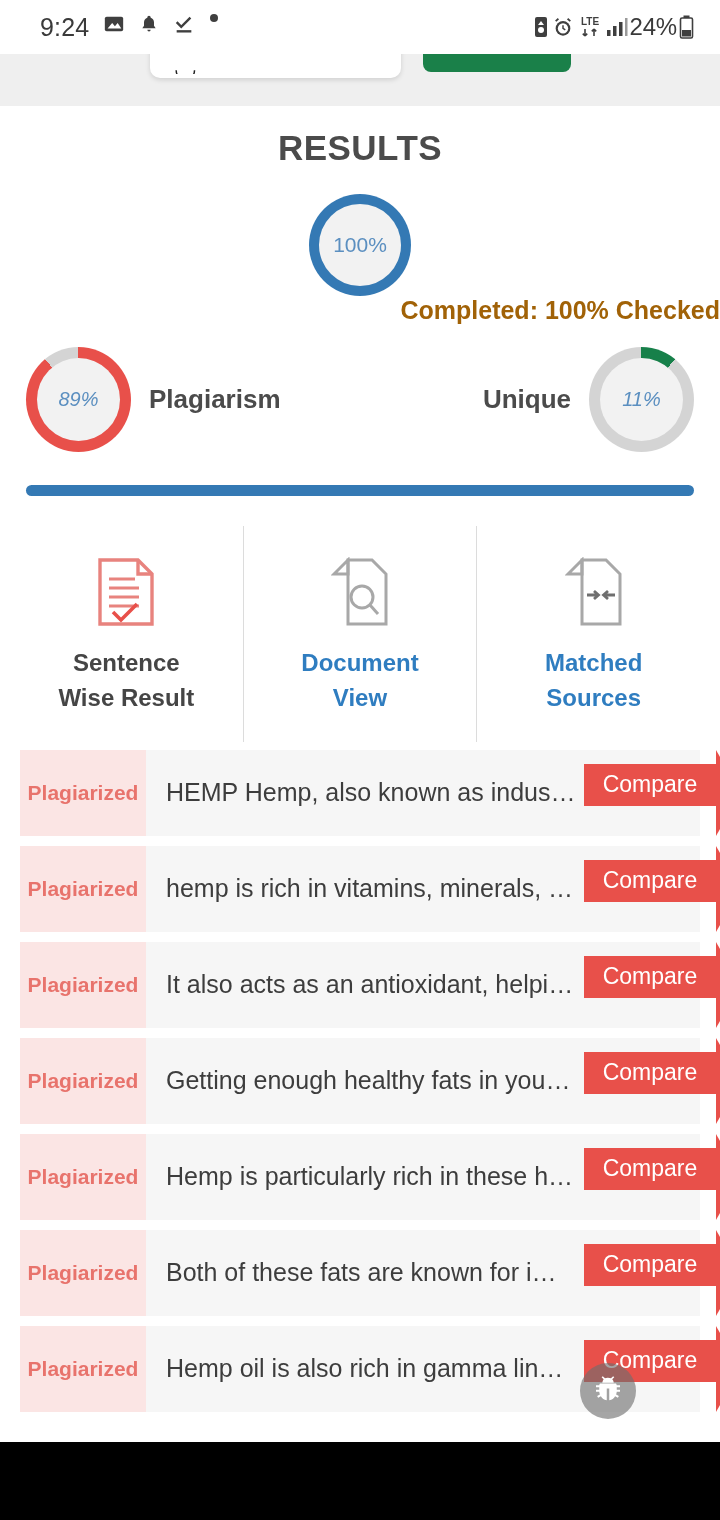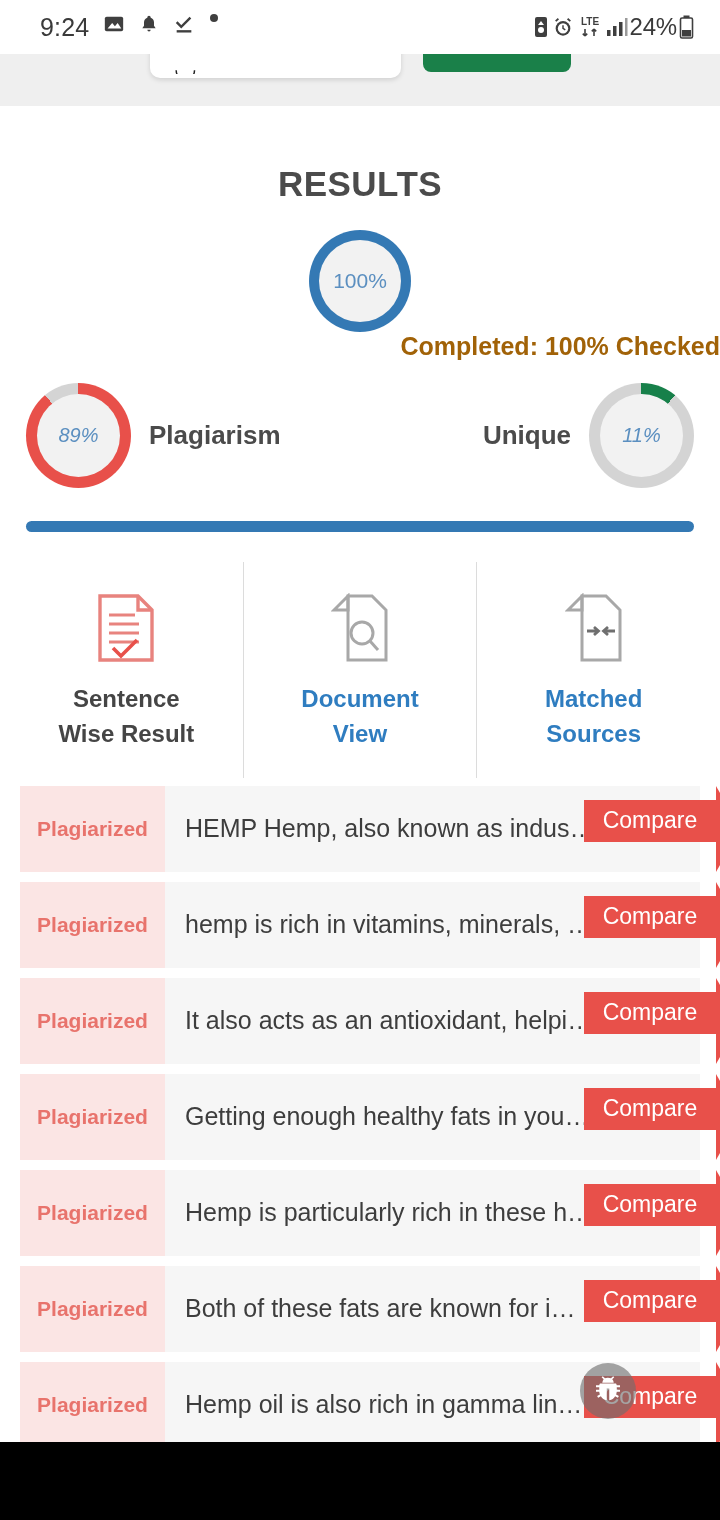--- a/index.html
+++ b/index.html
@@ -40,21 +40,21 @@
   .top-card-glyph { font-size: 26px; color: #222; line-height: .55; overflow: hidden; height: 13px; }
   .top-green-btn {
     position: absolute; left: 423px; top: -46px;
     width: 148px; height: 64px;
     background: #1a8049; border-radius: 8px;
   }
 
   
   .results-title {
     text-align: center; font-size: 35px; font-weight: bold;
-    color: #4b4b4b; letter-spacing: .5px; margin-top: 58px;
+    color: #4b4b4b; letter-spacing: .5px; margin-top: 22px;
   }
 
   .ring-wrap { display: flex; justify-content: center; margin-top: 26px; }
   .ring {
     position: relative; border-radius: 50%;
     display: flex; align-items: center; justify-content: center;
   }
   .ring .inner {
     position: absolute; border-radius: 50%; background: #f2f2f2;
     display: flex; align-items: center; justify-content: center;
@@ -96,21 +96,21 @@
   .tab-label.active { color: #454545; }
   .tab-label.link { color: #2f7dc0; }
 
   
   .rows { margin-top: 8px; }
   .row {
     position: relative; display: flex; align-items: stretch;
     height: 86px; margin: 0 20px 10px 20px; background: #f6f6f6;
   }
   .row-badge {
-    width: 145px; flex: none; background: #fbe5e4;
+    width: 126px; flex: none; background: #fbe5e4;
     display: flex; align-items: center; justify-content: center;
     font-size: 21px; font-weight: bold; color: #e8736c;
   }
   .row-text {
     flex: 1; display: flex; align-items: center;
     padding: 0 12px 0 20px; font-size: 25px; color: #3d3d3d;
     white-space: nowrap; overflow: hidden;
   }
   .compare {
     position: absolute; right: -16px; top: 14px;

